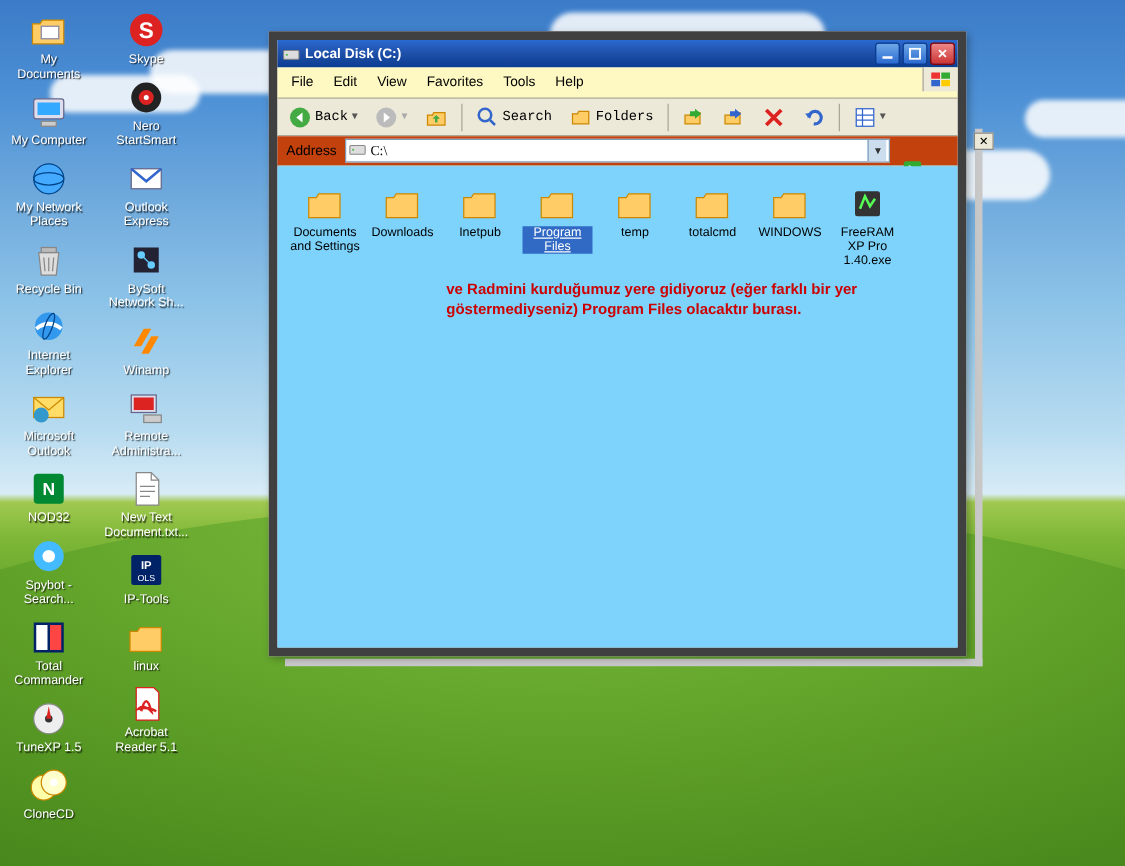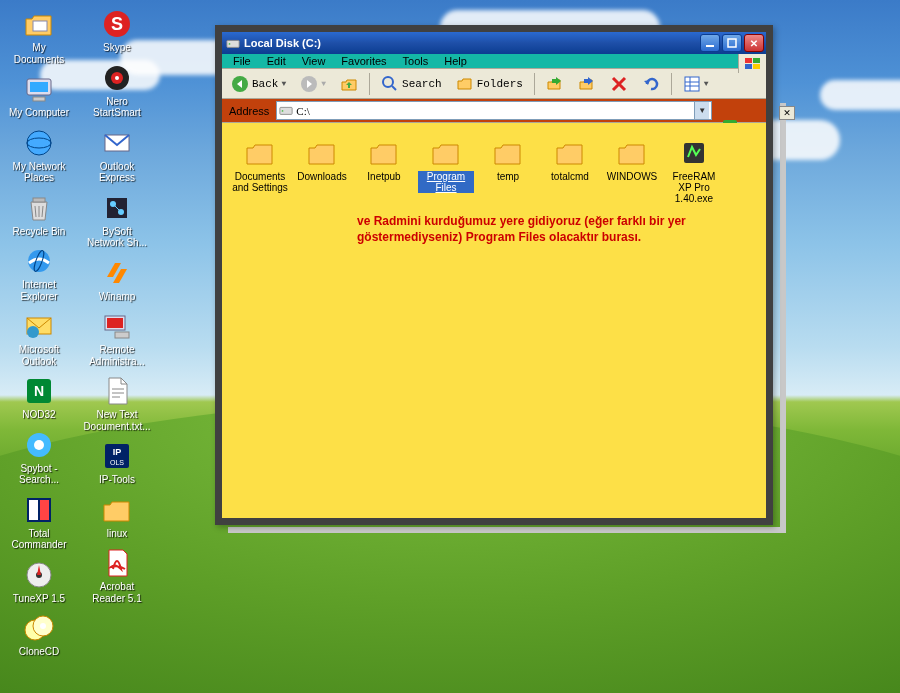--- a/index.html
+++ b/index.html
@@ -75,21 +75,21 @@
   .winbtns { display:flex; gap:2px; }
   .winbtn {
     width:20px;height:18px;
     background: linear-gradient(to bottom,#6fa8e8,#2a6ad0);
     border:1px solid #0b3d91; border-radius:3px;
     display:flex;align-items:center;justify-content:center;
     color:#fff; font-size:10px; font-weight:bold; cursor:pointer;
   }
   .winbtn.close { background: linear-gradient(to bottom,#e88,#c33); border-color:#800; }
   .menubar {
-    height:15px; background:#14b8a6; border-bottom:1px solid #aca899;
+    height:25px; background:#fef9c3; border-bottom:1px solid #aca899;
     display:flex; align-items:center; padding:0 4px; gap:2px;
     position:relative;
   }
   .menubar .mitem { padding:2px 7px; cursor:pointer; }
   .xplogo {
     position:absolute; right:0; top:0; width:28px; height:19px;
     border-left:1px solid #aca899;
     display:flex;align-items:center;justify-content:center;
     background:#ece9d8;
   }
@@ -114,21 +114,21 @@
   .addrbox {
     flex:1; height:19px; background:#fff; border:1px solid #7f9db9;
     display:flex; align-items:center; padding:0 2px; gap:3px;
   }
   .addrbox input {
     flex:1; border:none; outline:none; font:11px Tahoma;
   }
   .dropbtn { width:15px;height:17px;background:#cde;display:flex;align-items:center;justify-content:center;cursor:pointer;border-left:1px solid #7f9db9; }
   .gobtn { height:19px;padding:0 5px;display:flex;align-items:flex-end;gap:3px;cursor:pointer;border:1px solid transparent;border-radius:3px;margin-top:35px; }
   .content {
-    flex:1; background:#fde047; overflow:auto;
+    flex:1; background:#7dd3fc; overflow:auto;
     padding:10px 8px; position:relative;
   }
   .items {
     display:flex; flex-wrap:wrap; gap:2px 2px; align-content:flex-start;
   }
   .fitem {
     width:60px; display:flex; flex-direction:column; align-items:center;
     text-align:center; padding:4px 2px; cursor:pointer;
   }
   .fitem .fic { width:32px;height:32px;display:flex;align-items:center;justify-content:center; }

